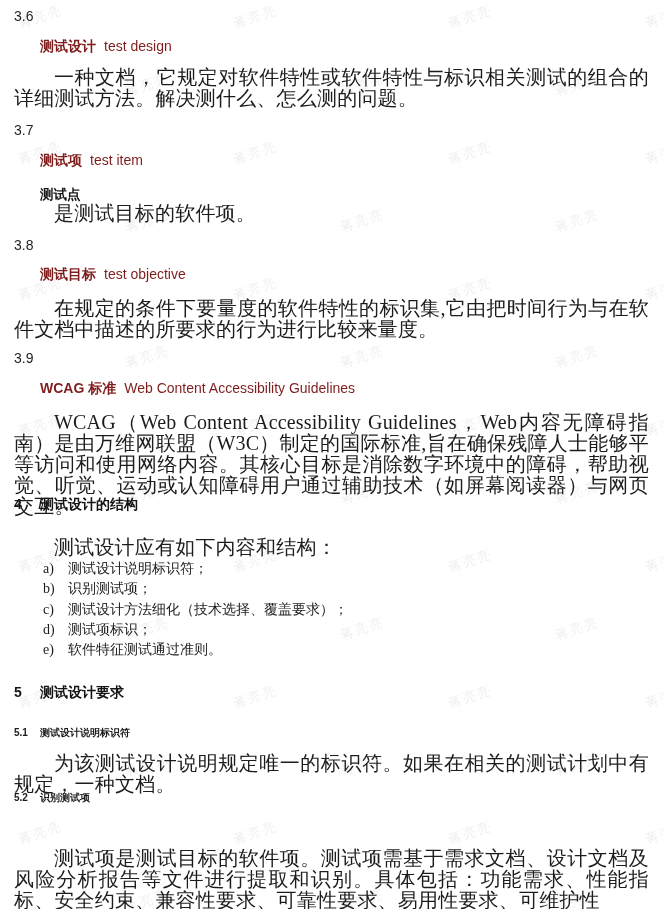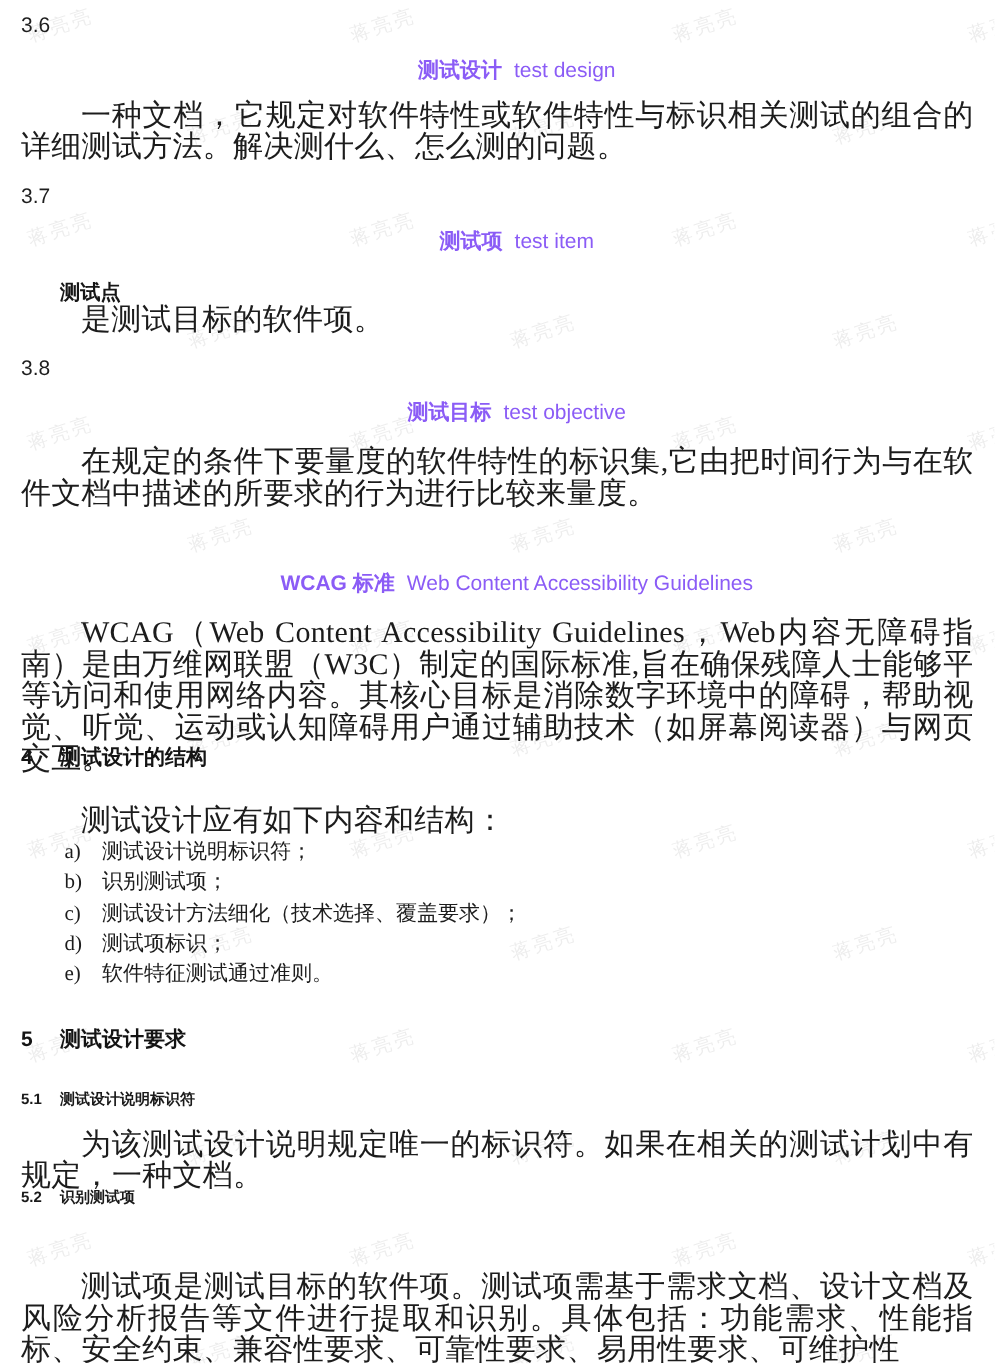--- a/index.html
+++ b/index.html
@@ -27,21 +27,21 @@
   .content { position:absolute; inset:0; z-index:1; }
   .abs { position:absolute; left:14px; right:14px; }
 
   .sec-num {
     font-family:"Liberation Sans", sans-serif;
     font-size:14px; font-weight:400; color:#1e1e1e;
   }
   .term {
     margin-left:26px;
     font-family:"Liberation Sans", sans-serif;
-    font-size:14px; color:#8b5cf6;text-align:center;
+    font-size:14px; color:#7f1d1d;
   }
   .term-zh { font-weight:700; }
   .term-en { font-weight:400; margin-left:8px; }
   .alt-term {
     margin-left:26px;
     font-family:"Liberation Sans", sans-serif;
     font-size:13.5px; font-weight:700; color:#161616;
   }
   .body-p {
     font-family:"Liberation Serif", serif;
@@ -135,20 +135,21 @@
       <span class="term-zh">测试项</span><span class="term-en">test item</span>
     </div>
     <div class="abs body-p" style="top:203px">是测试目标的软件项。</div>
 
     <div class="abs sec-num" style="top:237px">3.8</div>
     <div class="abs body-p" style="top:298px">在规定的条件下要量度的软件特性的标识集,它由把时间行为与在软件文档中描述的所要求的行为进行比较来量度。</div>
     <div class="abs term" style="top:266px">
       <span class="term-zh">测试目标</span><span class="term-en">test objective</span>
     </div>
 
+    <div class="abs sec-num" style="top:350px">3.9</div>
     <div class="abs term" style="top:380px">
       <span class="term-zh">WCAG 标准</span><span class="term-en">Web Content Accessibility Guidelines</span>
     </div>
     <div class="abs body-p" style="top:412px">WCAG（Web Content Accessibility Guidelines，Web内容无障碍指南）是由万维网联盟（W3C）制定的国际标准,旨在确保残障人士能够平等访问和使用网络内容。其核心目标是消除数字环境中的障碍，帮助视觉、听觉、运动或认知障碍用户通过辅助技术（如屏幕阅读器）与网页交互。</div>
 
     <div class="abs h1" style="top:496px">
       <span class="hnum">4</span><span>测试设计的结构</span>
     </div>
     <div class="abs body-p" style="top:537px">测试设计应有如下内容和结构：</div>
     <div class="abs list" style="top:559px">

